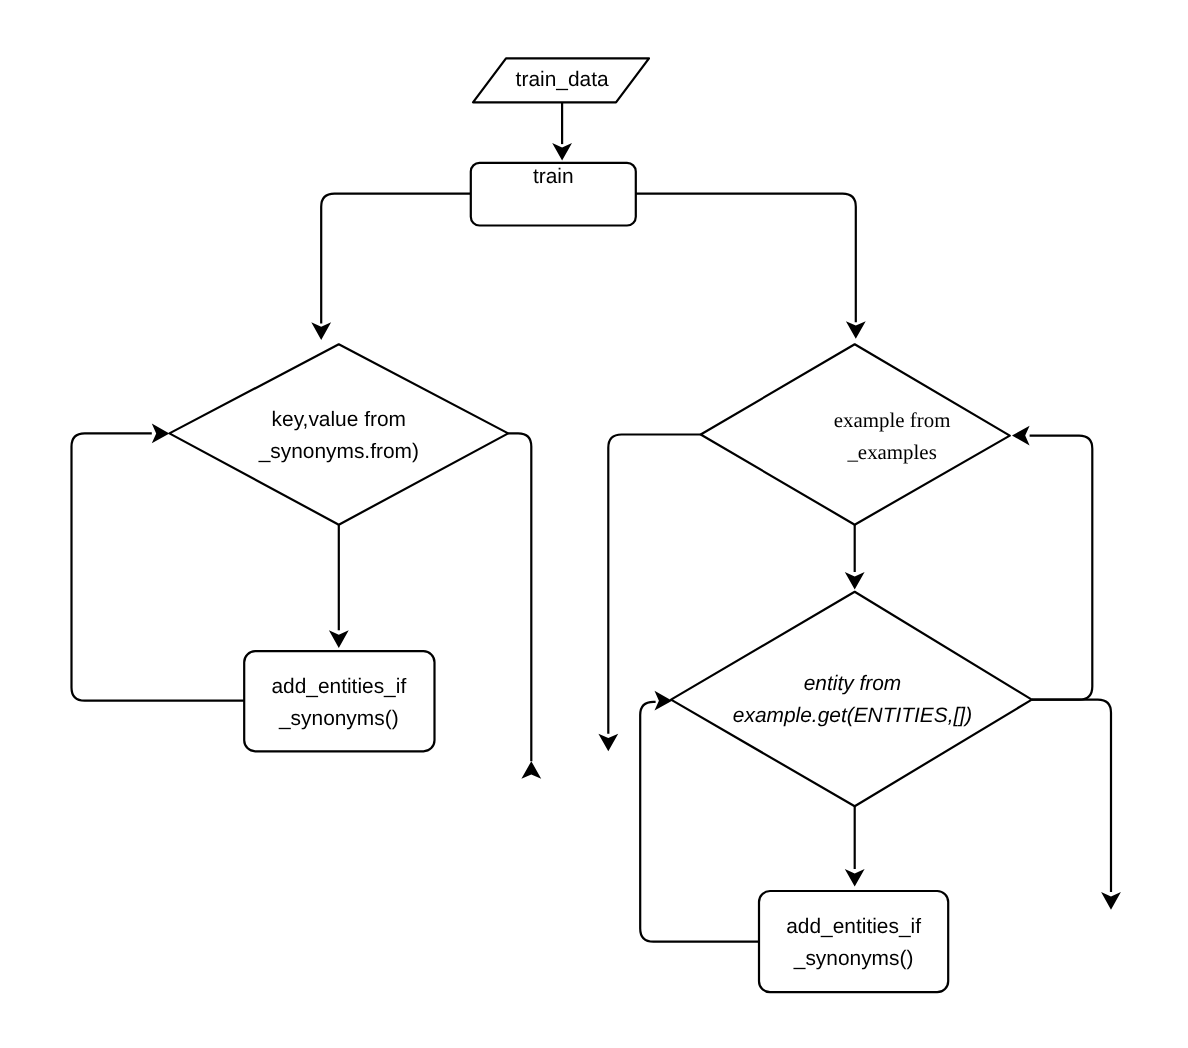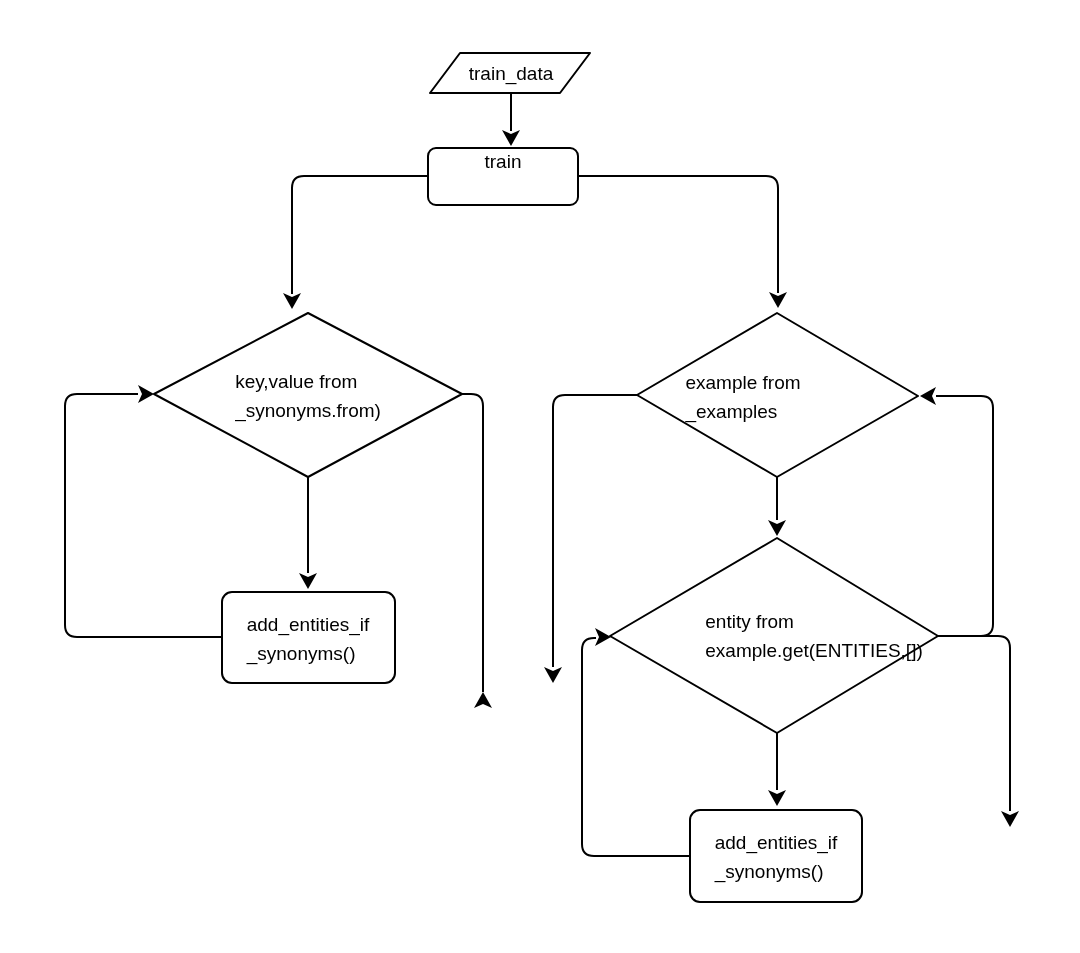--- a/index.html
+++ b/index.html
@@ -2,21 +2,21 @@
 <html><head>
 <meta charset="utf-8">
 <style>
   html,body{margin:0;padding:0;background:#ffffff;}
   #canvas{position:relative;width:1080px;height:953px;background:#ffffff;
           font-family:"Liberation Sans",sans-serif;color:#000;overflow:hidden;}
   #diagram-svg{position:absolute;left:0;top:0;}
   .edge{fill:none;stroke:#000000;stroke-width:2;}
   .arrowhead{fill:#000000;stroke:none;}
   .node-shape{fill:#ffffff;stroke:#000000;stroke-width:2;stroke-linejoin:round;}
-  .node-label{position:absolute;transform:translate(-50%,-50%);text-align:left;
+  .node-label{position:absolute;transform:translate(-50%,-50%);text-align:center;
               font-size:19px;line-height:29px;color:#000000;}
   .node-label span{display:block;white-space:nowrap;}
 </style>
 </head>
 <body>
 
 <div id="canvas">
 
   <svg id="diagram-svg" width="1080" height="953" viewBox="0 0 1080 953">
 
@@ -71,26 +71,26 @@
 
   <div class="node-label" style="left:503px;top:161px;">
     <span>train</span>
   </div>
 
   <div class="node-label" style="left:308px;top:396px;">
     <span>key,value from</span>
     <span>_synonyms.from)</span>
   </div>
 
-  <div class="node-label" style="left:743px;top:397px;">
+  <div class="node-label" style="left:811px;top:397px;font-family:Liberation Serif, serif;">
     <span>example from</span>
     <span>_examples</span>
   </div>
 
-  <div class="node-label" style="left:814px;top:636px;">
+  <div class="node-label" style="left:775px;top:636px;font-style:italic;">
     <span>entity from</span>
     <span>example.get(ENTITIES,[])</span>
   </div>
 
   <div class="node-label" style="left:308px;top:639px;">
     <span>add_entities_if</span>
     <span>_synonyms()</span>
   </div>
 
   <div class="node-label" style="left:776px;top:857px;">

